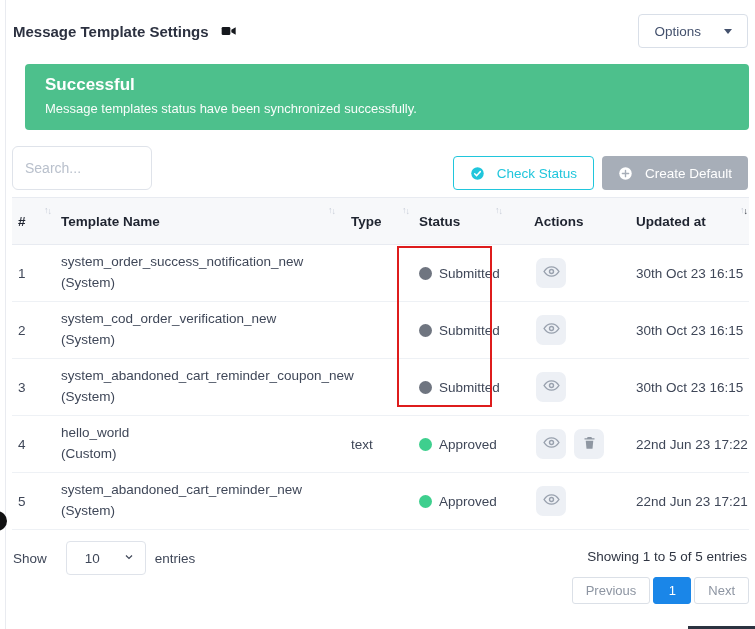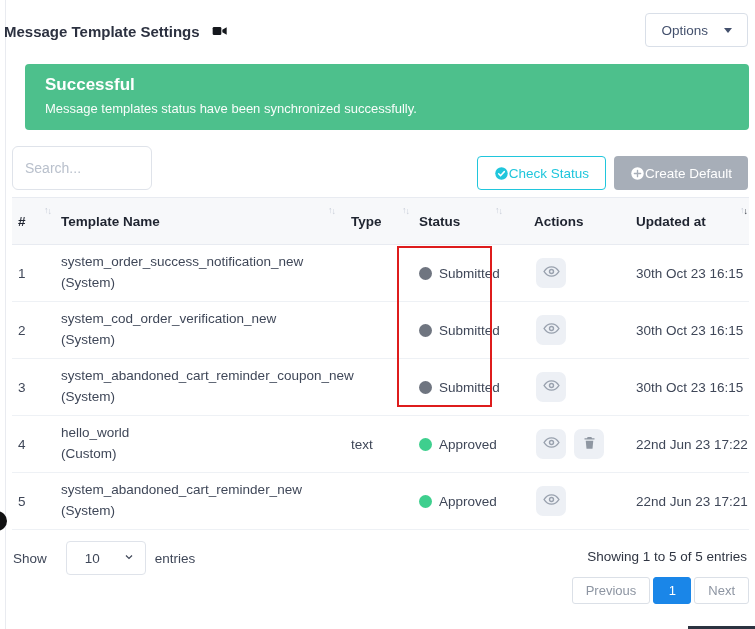--- a/index.html
+++ b/index.html
@@ -7,47 +7,47 @@
   body {
     position: relative;
     background:#fff;
     font-family:"Liberation Sans", sans-serif;
     color:#3f4758;
     overflow:hidden;
   }
   .left-edge-line { position:absolute; left:5px; top:0; bottom:0; width:1px; background:#e9ebf0; }
 
   
-  .topbar { position:absolute; left:4px; right:7px; top:13px; height:36px;
-            display:flex; justify-content:space-between; }
+  .topbar { position:absolute; left:13px; right:7px; top:13px; height:36px;
+            display:flex; align-items:center; justify-content:space-between; }
   .title-wrap { display:flex; align-items:center; gap:12px; }
   .page-title { font-size:15px; font-weight:700; color:#2c3140; }
   .cam-icon svg { display:block; }
   .options-btn { height:34px; padding:0 15px; background:#fff; border:1px solid #d9dfe8;
                  border-radius:4px; color:#44516d; font-size:13.5px;
-                 display:flex; align-items:center; gap:16px; cursor:pointer; }
+                 display:flex; align-items:center; gap:23px; cursor:pointer; }
   .caret-down { width:0; height:0; border-left:4px solid transparent;
                 border-right:4px solid transparent; border-top:5px solid #44516d; }
 
   
   .alert { position:absolute; left:25px; right:6px; top:64px; height:66px;
            background:#4dc08c; border-radius:4px; padding:11px 20px; color:#fff; }
   .alert-title { font-size:17px; font-weight:700; margin-bottom:6px; }
   .alert-msg { font-size:13px; color:rgba(255,255,255,.96); }
 
   
   .toolbar { position:absolute; left:12px; right:7px; top:146px; height:44px;
              display:flex; align-items:flex-end; justify-content:space-between; }
   .search-input { width:140px; height:44px; border:1px solid #dfe3ea; border-radius:6px;
                   padding:0 12px; font-size:14px; color:#4a5160; outline:none;
                   font-family:"Liberation Sans", sans-serif; }
   .search-input::placeholder { color:#b9c0cc; }
   .btn-group { display:flex; align-items:center; gap:8px; }
   .btn { height:34px; border-radius:4px; font-size:13.5px; display:flex;
-         align-items:center; gap:0; padding:15px 16px; cursor:pointer; border:none;
+         align-items:center; gap:12px; padding:15px 16px; cursor:pointer; border:none;
          font-family:"Liberation Sans", sans-serif; }
   .btn svg { display:block; }
   .btn-check  { background:#fff; border:1px solid #20c6dc; color:#20c6dc; }
   .btn-default{ background:#a7aeb8; color:#fff; }
   .btn-create { background:#f1f3f5; color:#15181d; }
 
   
   .table-wrap { position:absolute; left:12px; right:6px; top:197px; }
   table { width:100%; border-collapse:collapse; table-layout:fixed; font-size:13.5px; }
   thead th { background:#f7f8fa; border-top:1px solid #e8ebf1; border-bottom:1px solid #e8ebf1;

